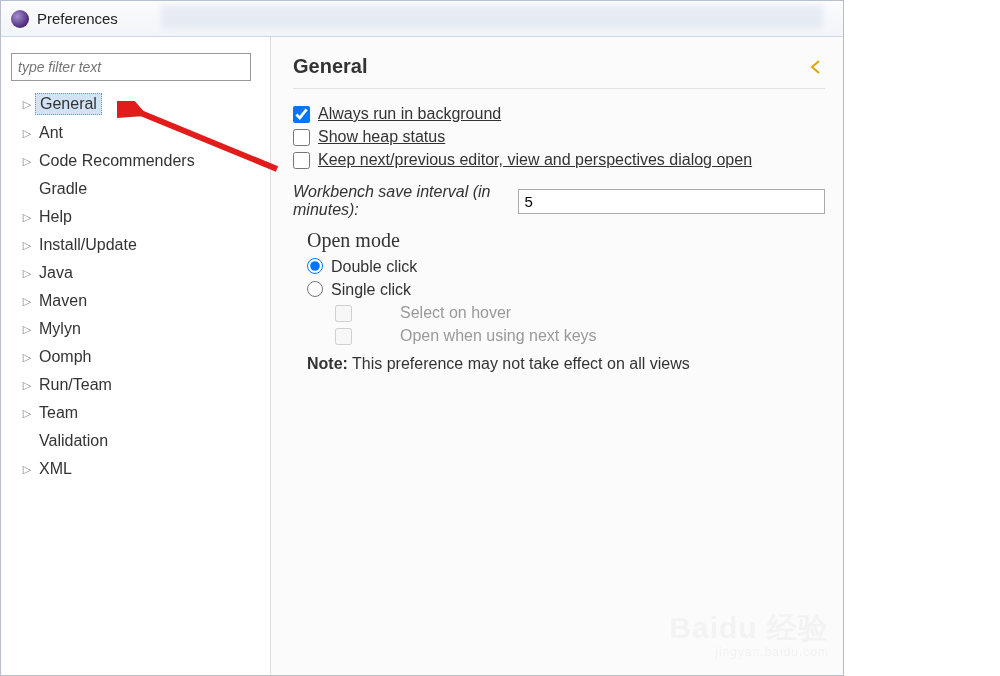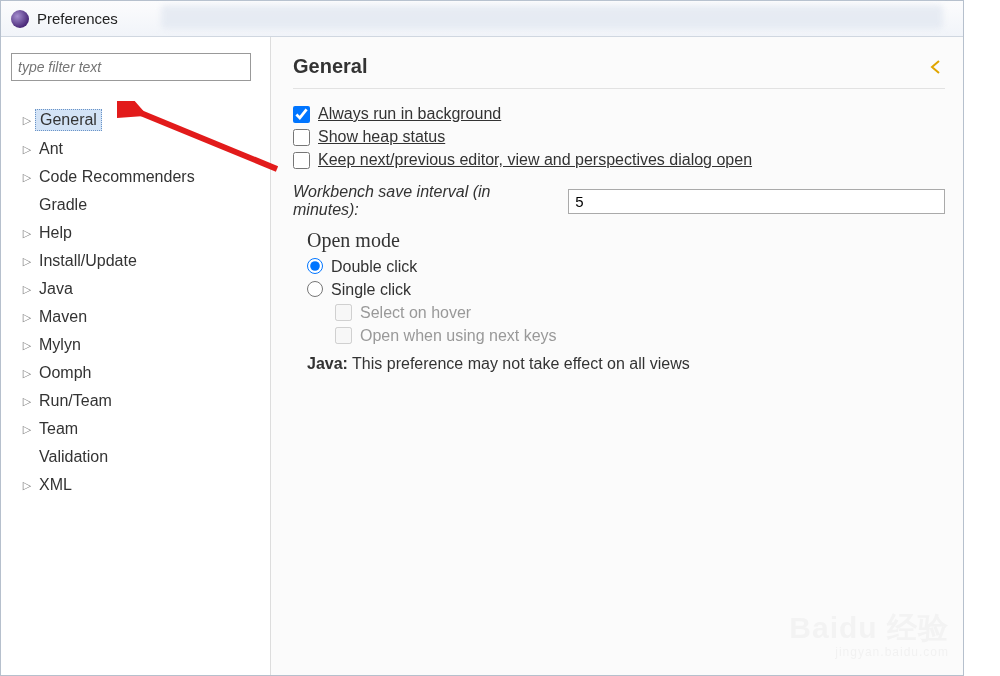--- a/index.html
+++ b/index.html
@@ -7,21 +7,21 @@
     font-family: "Segoe UI", Tahoma, sans-serif;
     font-size: 14px;
     color: #333;
     background: #fff;
     width: 1000px;
     height: 676px;
     overflow: hidden;
     position: relative;
   }
   .window {
-    width: 964px;
+    width: 844px;
     height: 676px;
     background: #fcfcfc;
     border: 1px solid #b6c0cd;
     position: relative;
   }
   .titlebar {
     height: 36px;
     background: linear-gradient(#fcfcfd, #f1f4f9);
     border-bottom: 1px solid #d0d7e0;
     display: flex;
@@ -65,21 +65,21 @@
   .filter-input {
     width: 240px;
     height: 28px;
     border: 1px solid #999;
     padding: 3px 6px;
     font-family: inherit;
     font-size: 14px;
     font-style: italic;
     color: #787878;
     background: #fff;
-    margin-bottom: 24px;
+    margin-bottom: 8px;
   }
   .tree {
     list-style: none;
     padding-left: 4px;
   }
   .tree li {
     display: flex;
     align-items: center;
     padding: 4px 0 4px 4px;
     font-size: 16px;
@@ -168,23 +168,25 @@
     align-items: flex-start;
     margin: 5px 0;
     font-size: 16px;
   }
   .radio-row input[type=radio] {
     width: 16px; height: 16px;
     margin-right: 8px;
   }
   .sub-checkbox-row {
     display: flex;
+    align-items: center;
     margin: 5px 0 5px 28px;
     font-size: 16px;
     color: #999;
+    gap: 40px;
   }
   .sub-checkbox-row input[type=checkbox] {
     width: 17px; height: 17px;
     margin-right: 8px;
   }
   .note-row {
     margin-top: 10px;
     font-size: 16px;
   }
   .note-row .note-label {
@@ -334,21 +336,21 @@
         </div>
         <div class="sub-checkbox-row">
           <input type="checkbox" disabled="" style="">
           <span>Select on hover</span>
         </div>
         <div class="sub-checkbox-row">
           <input type="checkbox" disabled="" style="">
           <span>Open when using next keys</span>
         </div>
         <div class="note-row">
-          <span class="note-label">Java:</span>
+          <span class="note-label">Note:</span>
           <span>This preference may not take effect on all views</span>
         </div>
       </div>
     </div>
   </div>
 
   <svg class="arrow-annotation" width="180" height="90">
     <defs>
       <marker id="ahead" markerWidth="14" markerHeight="14" refX="3" refY="6" orient="auto">
         <path d="M12,0 L0,6 L12,12 L8,6 Z" fill="#e21b1b"></path>

